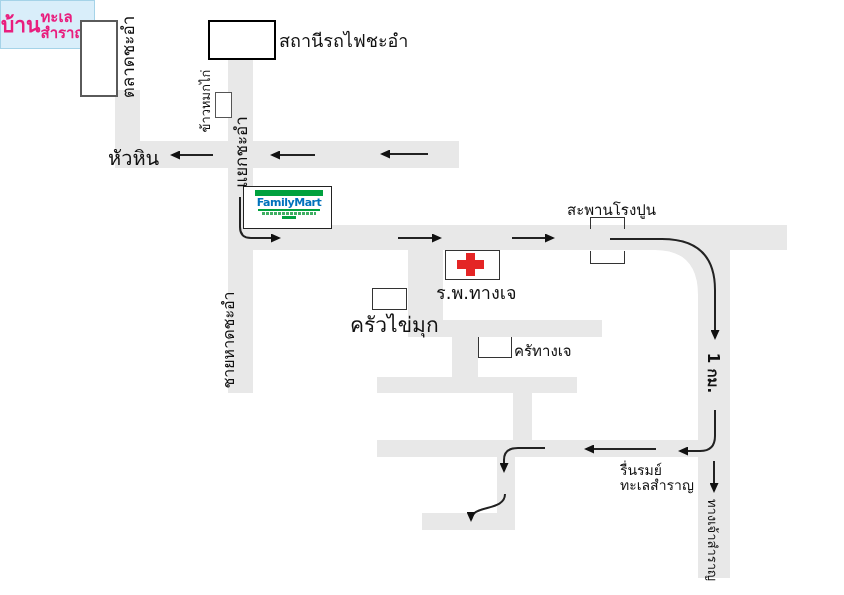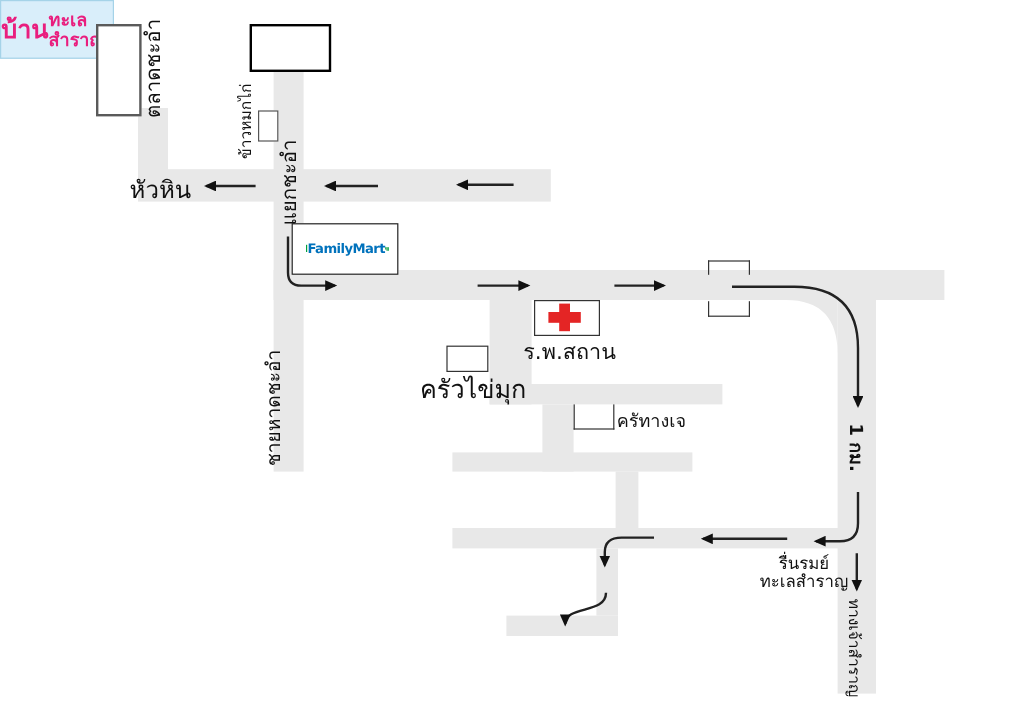--- a/index.html
+++ b/index.html
@@ -26,21 +26,21 @@
       border-left:1.5px solid #333;border-bottom:1.5px solid #333;border-right:1.5px solid #333;}
   .dest{left:422px;top:530px;width:93px;height:47px;background:#d9eefa;border:1.5px solid #a5d3e8;
         display:flex;align-items:center;z-index:2;}
   .dest .l1{color:#e91e7e;font-size:21px;font-weight:bold;line-height:22px;}
   .dest .l2{color:#e91e7e;font-size:15px;font-weight:bold;line-height:16px;}
   
   .cross-h{position:absolute;left:457px;top:260px;width:27px;height:9px;background:#e42525;z-index:3;}
   .cross-v{position:absolute;left:466px;top:253px;width:9px;height:23px;background:#e42525;z-index:3;}
   
   .fmlogo{position:absolute;left:255px;top:190px;width:68px;height:34px;background:#fff;z-index:3;
-          display:flex;flex-direction:row;align-items:center;}
+          display:flex;flex-direction:column;align-items:center;}
   .fm-bar{width:100%;height:6px;background:#00a13e;}
   .fm-text{font-size:11px;font-weight:bold;color:#0072bc;line-height:13px;letter-spacing:-0.5px;}
   .fm-under{width:92%;height:2px;background:#00a13e;}
   .fm-tag{margin-top:1px;width:80%;height:3px;
           background:repeating-linear-gradient(90deg,#3fae62 0 3px,#fff 3px 4px);}
   .fm-tag2{margin-top:1px;width:14px;height:3px;background:#00a13e;}
 </style>
 </head>
 <body>
 
@@ -78,29 +78,31 @@
   <div class="bldg bracket-bottom"></div>
   <div class="bldg pearlbox"></div>
   <div class="bldg seabracket"></div>
 
   <div class="dest">
     <div class="l1">บ้าน</div>
     <div class="l2">ทะเลสำราญ</div>
   </div>
 
   <div class="lab vccw" style="left:127px;top:57px;font-size:17px;">ตลาดชะอำ</div>
+  <div class="lab" style="left:279px;top:26px;font-size:18px;">สถานีรถไฟชะอำ</div>
   <div class="lab vccw" style="left:205px;top:101px;font-size:13px;">ข้าวหมกไก่</div>
   <div class="lab" style="left:108px;top:142px;font-size:20px;">หัวหิน</div>
   <div class="lab vccw" style="left:240px;top:152px;font-size:17px;">แยกชะอำ</div>
   <div class="lab vccw" style="left:228px;top:340px;font-size:16px;">ชายหาดชะอำ</div>
-  <div class="lab" style="left:436px;top:278px;font-size:18px;">ร.พ.สถาน</div>
+  <div class="lab" style="left:567px;top:198px;font-size:15px;">สะพานโรงปูน</div>
+  <div class="lab" style="left:436px;top:278px;font-size:18px;">ร.พ.ทางเจ</div>
   <div class="lab" style="left:350px;top:308px;font-size:21px;">ครัวไข่มุก</div>
   <div class="lab" style="left:514px;top:339px;font-size:15px;">ครัทางเจ</div>
   <div class="lab vcw" style="left:713px;top:373px;font-size:15px;font-weight:bold;">1 กม.</div>
-  <div class="lab" style="left:620px;top:463px;width:100px;text-align:center;font-size:14px;line-height:15px;">
+  <div class="lab" style="left:620px;top:463px;width:100px;text-align:left;font-size:14px;line-height:15px;">
     <div>รื่นรมย์</div>
     <div>ทะเลสำราญ</div>
   </div>
   <div class="lab vcw" style="left:712px;top:540px;font-size:13px;">ทางเจ้าสำราญ</div>
 
   <svg id="arrows" width="844" height="595" viewBox="0 0 844 595">
     <defs>
       <marker id="ah" markerWidth="11" markerHeight="9" refX="8" refY="4.5" orient="auto" markerUnits="userSpaceOnUse">
         <path d="M0,0 L10,4.5 L0,9 z" fill="#111"></path>
       </marker>

